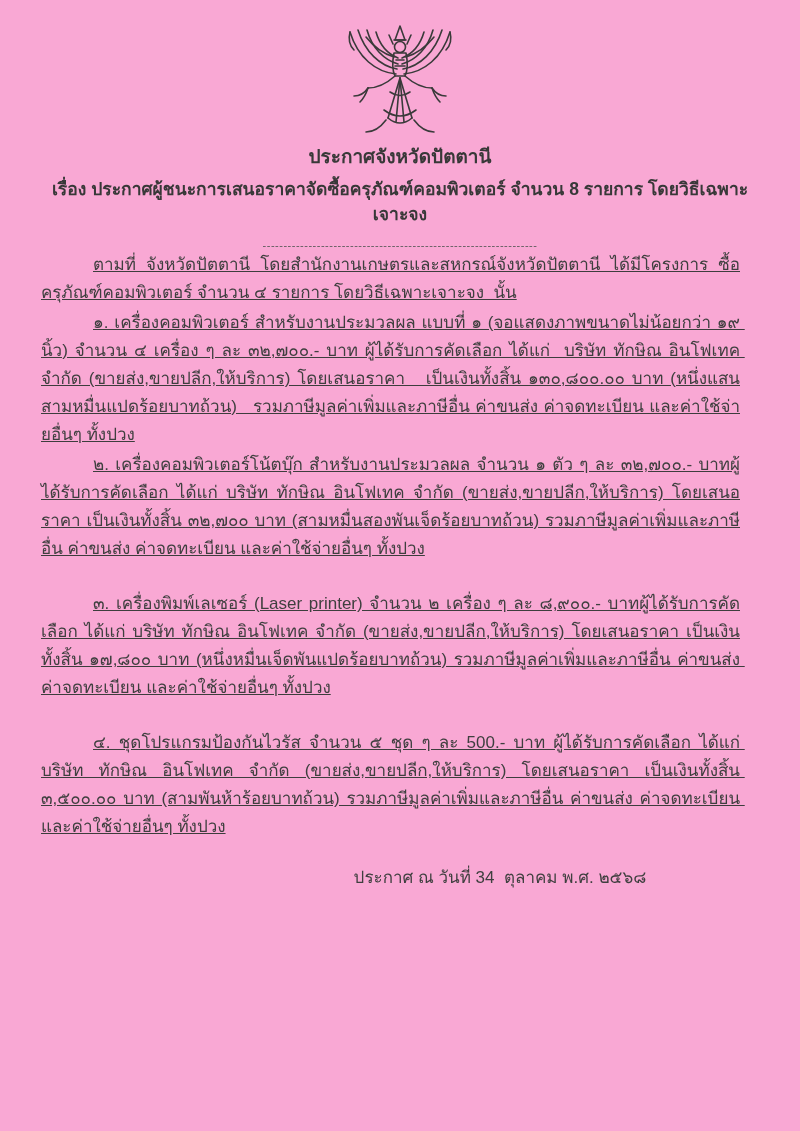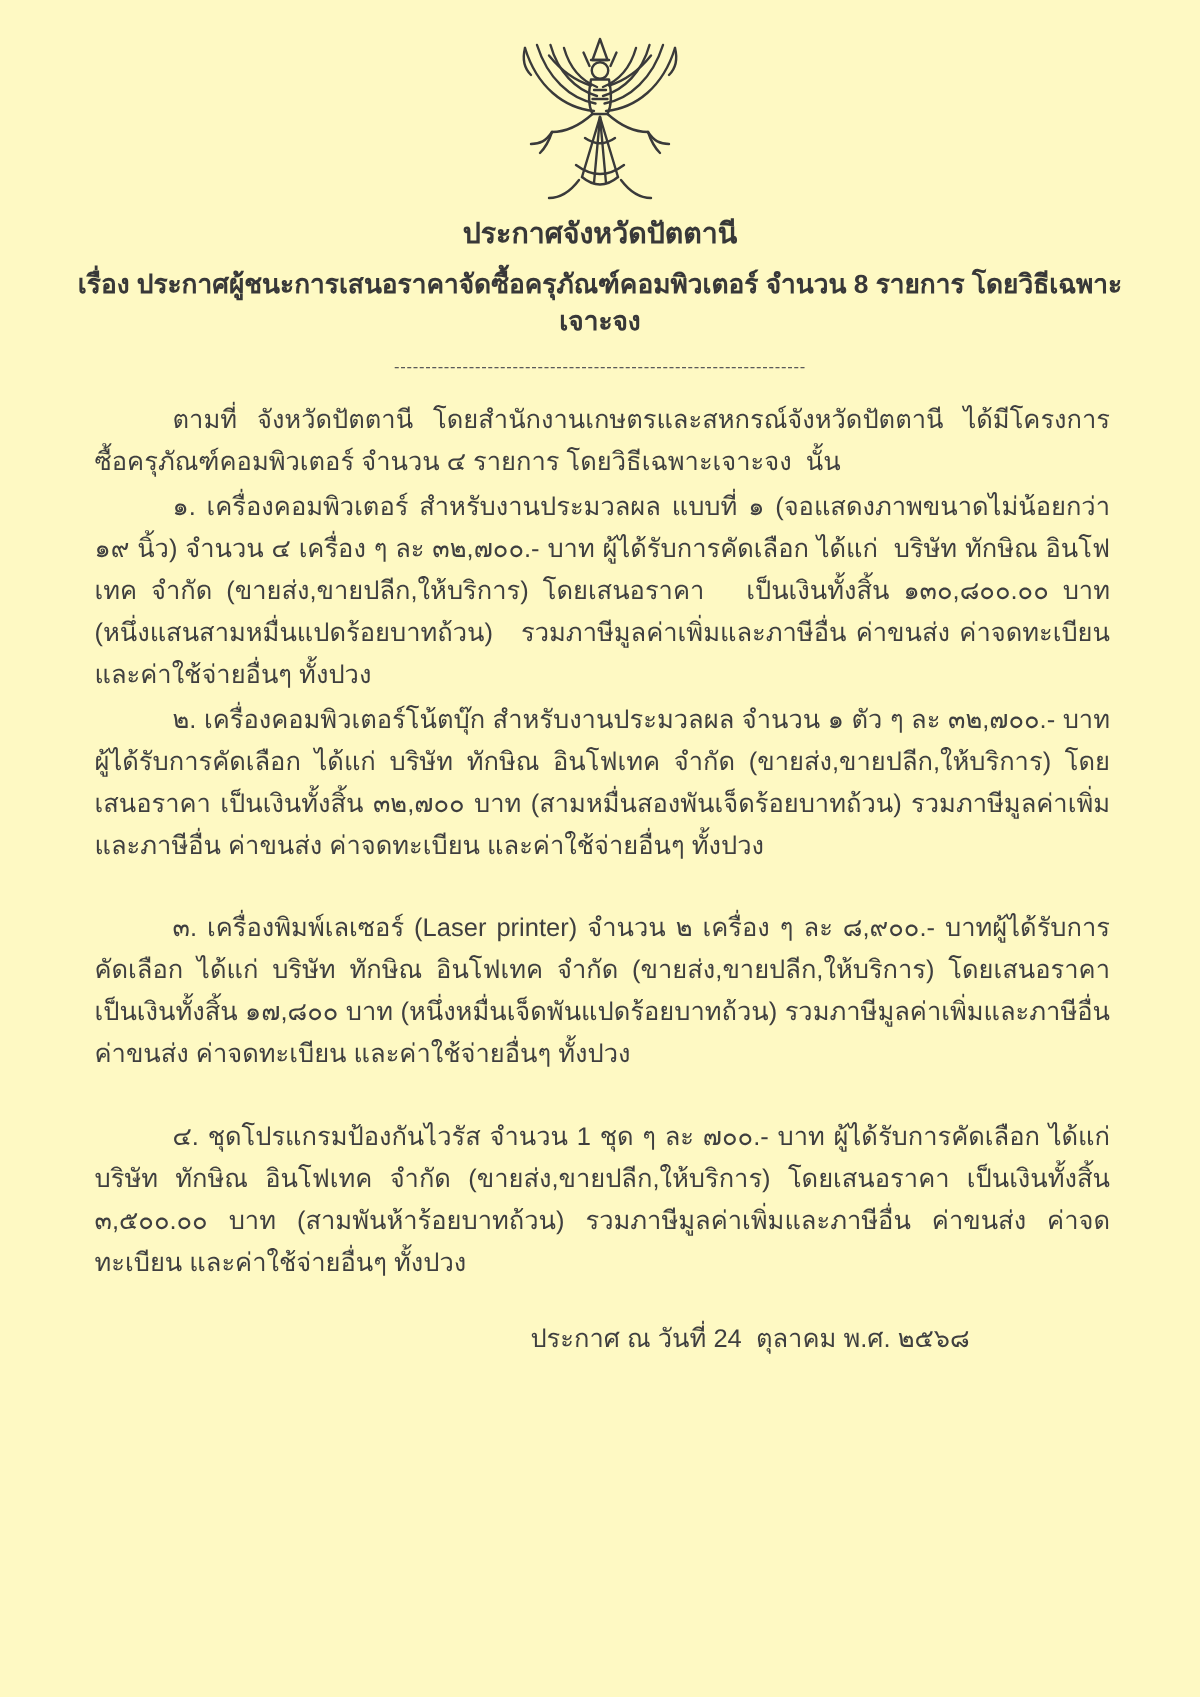--- a/index.html
+++ b/index.html
@@ -1,21 +1,21 @@
 <!DOCTYPE html>
 <html><head>
 <meta charset="utf-8">
 <style>
   html, body { margin: 0; padding: 0; background: #e8e8e8; }
   .page {
     position: relative;
     width: 800px;
     height: 1131px;
     margin: 0 auto;
-    background: #fef9c3;
+    background: #f9a8d4;
     font-family: "Liberation Sans", "DejaVu Sans", sans-serif;
     color: #3d3d3d;
     overflow: hidden;
   }
   .emblem-wrap {
     width: 100%;
     display: flex;
     justify-content: center;
     padding-top: 24px;
   }
@@ -40,21 +40,21 @@
   .divider {
     text-align: center;
     font-size: 11px;
     color: #5a5a5a;
     margin-top: 12px;
     line-height: 12px;
     letter-spacing: 0.5px;
     white-space: nowrap;
     overflow: hidden;
   }
-  .body-text { padding: 0 60px 0 63px; margin-top: 15px; }
+  .body-text { padding: 0 60px 0 41px; margin-top: 0; text-decoration: underline; }
   .para {
     font-size: 17px;
     line-height: 28px;
     text-align: justify;
     text-indent: 52px;
     white-space: pre-wrap;
     color: #3f3f3f;
     margin: 0;
   }
   .para + .para { margin-top: 2px; }
@@ -138,19 +138,19 @@
 
   <div class="title-line">ประกาศจังหวัดปัตตานี</div>
   <div class="subject-line">เรื่อง ประกาศผู้ชนะการเสนอราคาจัดซื้อครุภัณฑ์คอมพิวเตอร์ จำนวน 8 รายการ โดยวิธีเฉพาะเจาะจง</div>
   <div class="divider">------------------------------------------------------------------</div>
 
   <div class="body-text">
     <p class="para">ตามที่ จังหวัดปัตตานี โดยสำนักงานเกษตรและสหกรณ์จังหวัดปัตตานี ได้มีโครงการ ซื้อครุภัณฑ์คอมพิวเตอร์ จำนวน ๔ รายการ โดยวิธีเฉพาะเจาะจง  นั้น</p>
     <p class="para">๑. เครื่องคอมพิวเตอร์ สำหรับงานประมวลผล แบบที่ ๑ (จอแสดงภาพขนาดไม่น้อยกว่า ๑๙ นิ้ว) จำนวน ๔ เครื่อง ๆ ละ ๓๒,๗๐๐.- บาท ผู้ได้รับการคัดเลือก ได้แก่  บริษัท ทักษิณ อินโฟเทค จำกัด (ขายส่ง,ขายปลีก,ให้บริการ) โดยเสนอราคา   เป็นเงินทั้งสิ้น ๑๓๐,๘๐๐.๐๐ บาท (หนึ่งแสนสามหมื่นแปดร้อยบาทถ้วน)   รวมภาษีมูลค่าเพิ่มและภาษีอื่น ค่าขนส่ง ค่าจดทะเบียน และค่าใช้จ่ายอื่นๆ ทั้งปวง</p>
     <p class="para">๒. เครื่องคอมพิวเตอร์โน้ตบุ๊ก สำหรับงานประมวลผล จำนวน ๑ ตัว ๆ ละ ๓๒,๗๐๐.- บาทผู้ได้รับการคัดเลือก ได้แก่ บริษัท ทักษิณ อินโฟเทค จำกัด (ขายส่ง,ขายปลีก,ให้บริการ) โดยเสนอราคา เป็นเงินทั้งสิ้น ๓๒,๗๐๐ บาท (สามหมื่นสองพันเจ็ดร้อยบาทถ้วน) รวมภาษีมูลค่าเพิ่มและภาษีอื่น ค่าขนส่ง ค่าจดทะเบียน และค่าใช้จ่ายอื่นๆ ทั้งปวง</p>
     <p class="para gap-big">๓. เครื่องพิมพ์เลเซอร์ (Laser printer) จำนวน ๒ เครื่อง ๆ ละ ๘,๙๐๐.- บาทผู้ได้รับการคัดเลือก ได้แก่ บริษัท ทักษิณ อินโฟเทค จำกัด (ขายส่ง,ขายปลีก,ให้บริการ) โดยเสนอราคา เป็นเงินทั้งสิ้น ๑๗,๘๐๐ บาท (หนึ่งหมื่นเจ็ดพันแปดร้อยบาทถ้วน) รวมภาษีมูลค่าเพิ่มและภาษีอื่น ค่าขนส่ง ค่าจดทะเบียน และค่าใช้จ่ายอื่นๆ ทั้งปวง</p>
-    <p class="para gap-big">๔. ชุดโปรแกรมป้องกันไวรัส จำนวน 1 ชุด ๆ ละ ๗๐๐.- บาท ผู้ได้รับการคัดเลือก ได้แก่ บริษัท ทักษิณ อินโฟเทค จำกัด (ขายส่ง,ขายปลีก,ให้บริการ) โดยเสนอราคา เป็นเงินทั้งสิ้น ๓,๕๐๐.๐๐ บาท (สามพันห้าร้อยบาทถ้วน) รวมภาษีมูลค่าเพิ่มและภาษีอื่น ค่าขนส่ง ค่าจดทะเบียน และค่าใช้จ่ายอื่นๆ ทั้งปวง</p>
+    <p class="para gap-big">๔. ชุดโปรแกรมป้องกันไวรัส จำนวน ๕ ชุด ๆ ละ 500.- บาท ผู้ได้รับการคัดเลือก ได้แก่ บริษัท ทักษิณ อินโฟเทค จำกัด (ขายส่ง,ขายปลีก,ให้บริการ) โดยเสนอราคา เป็นเงินทั้งสิ้น ๓,๕๐๐.๐๐ บาท (สามพันห้าร้อยบาทถ้วน) รวมภาษีมูลค่าเพิ่มและภาษีอื่น ค่าขนส่ง ค่าจดทะเบียน และค่าใช้จ่ายอื่นๆ ทั้งปวง</p>
   </div>
 
-  <div class="date-line">ประกาศ ณ วันที่ 24  ตุลาคม พ.ศ. ๒๕๖๘</div>
+  <div class="date-line">ประกาศ ณ วันที่ 34  ตุลาคม พ.ศ. ๒๕๖๘</div>
 
 
 </div>
 
 </body></html>

